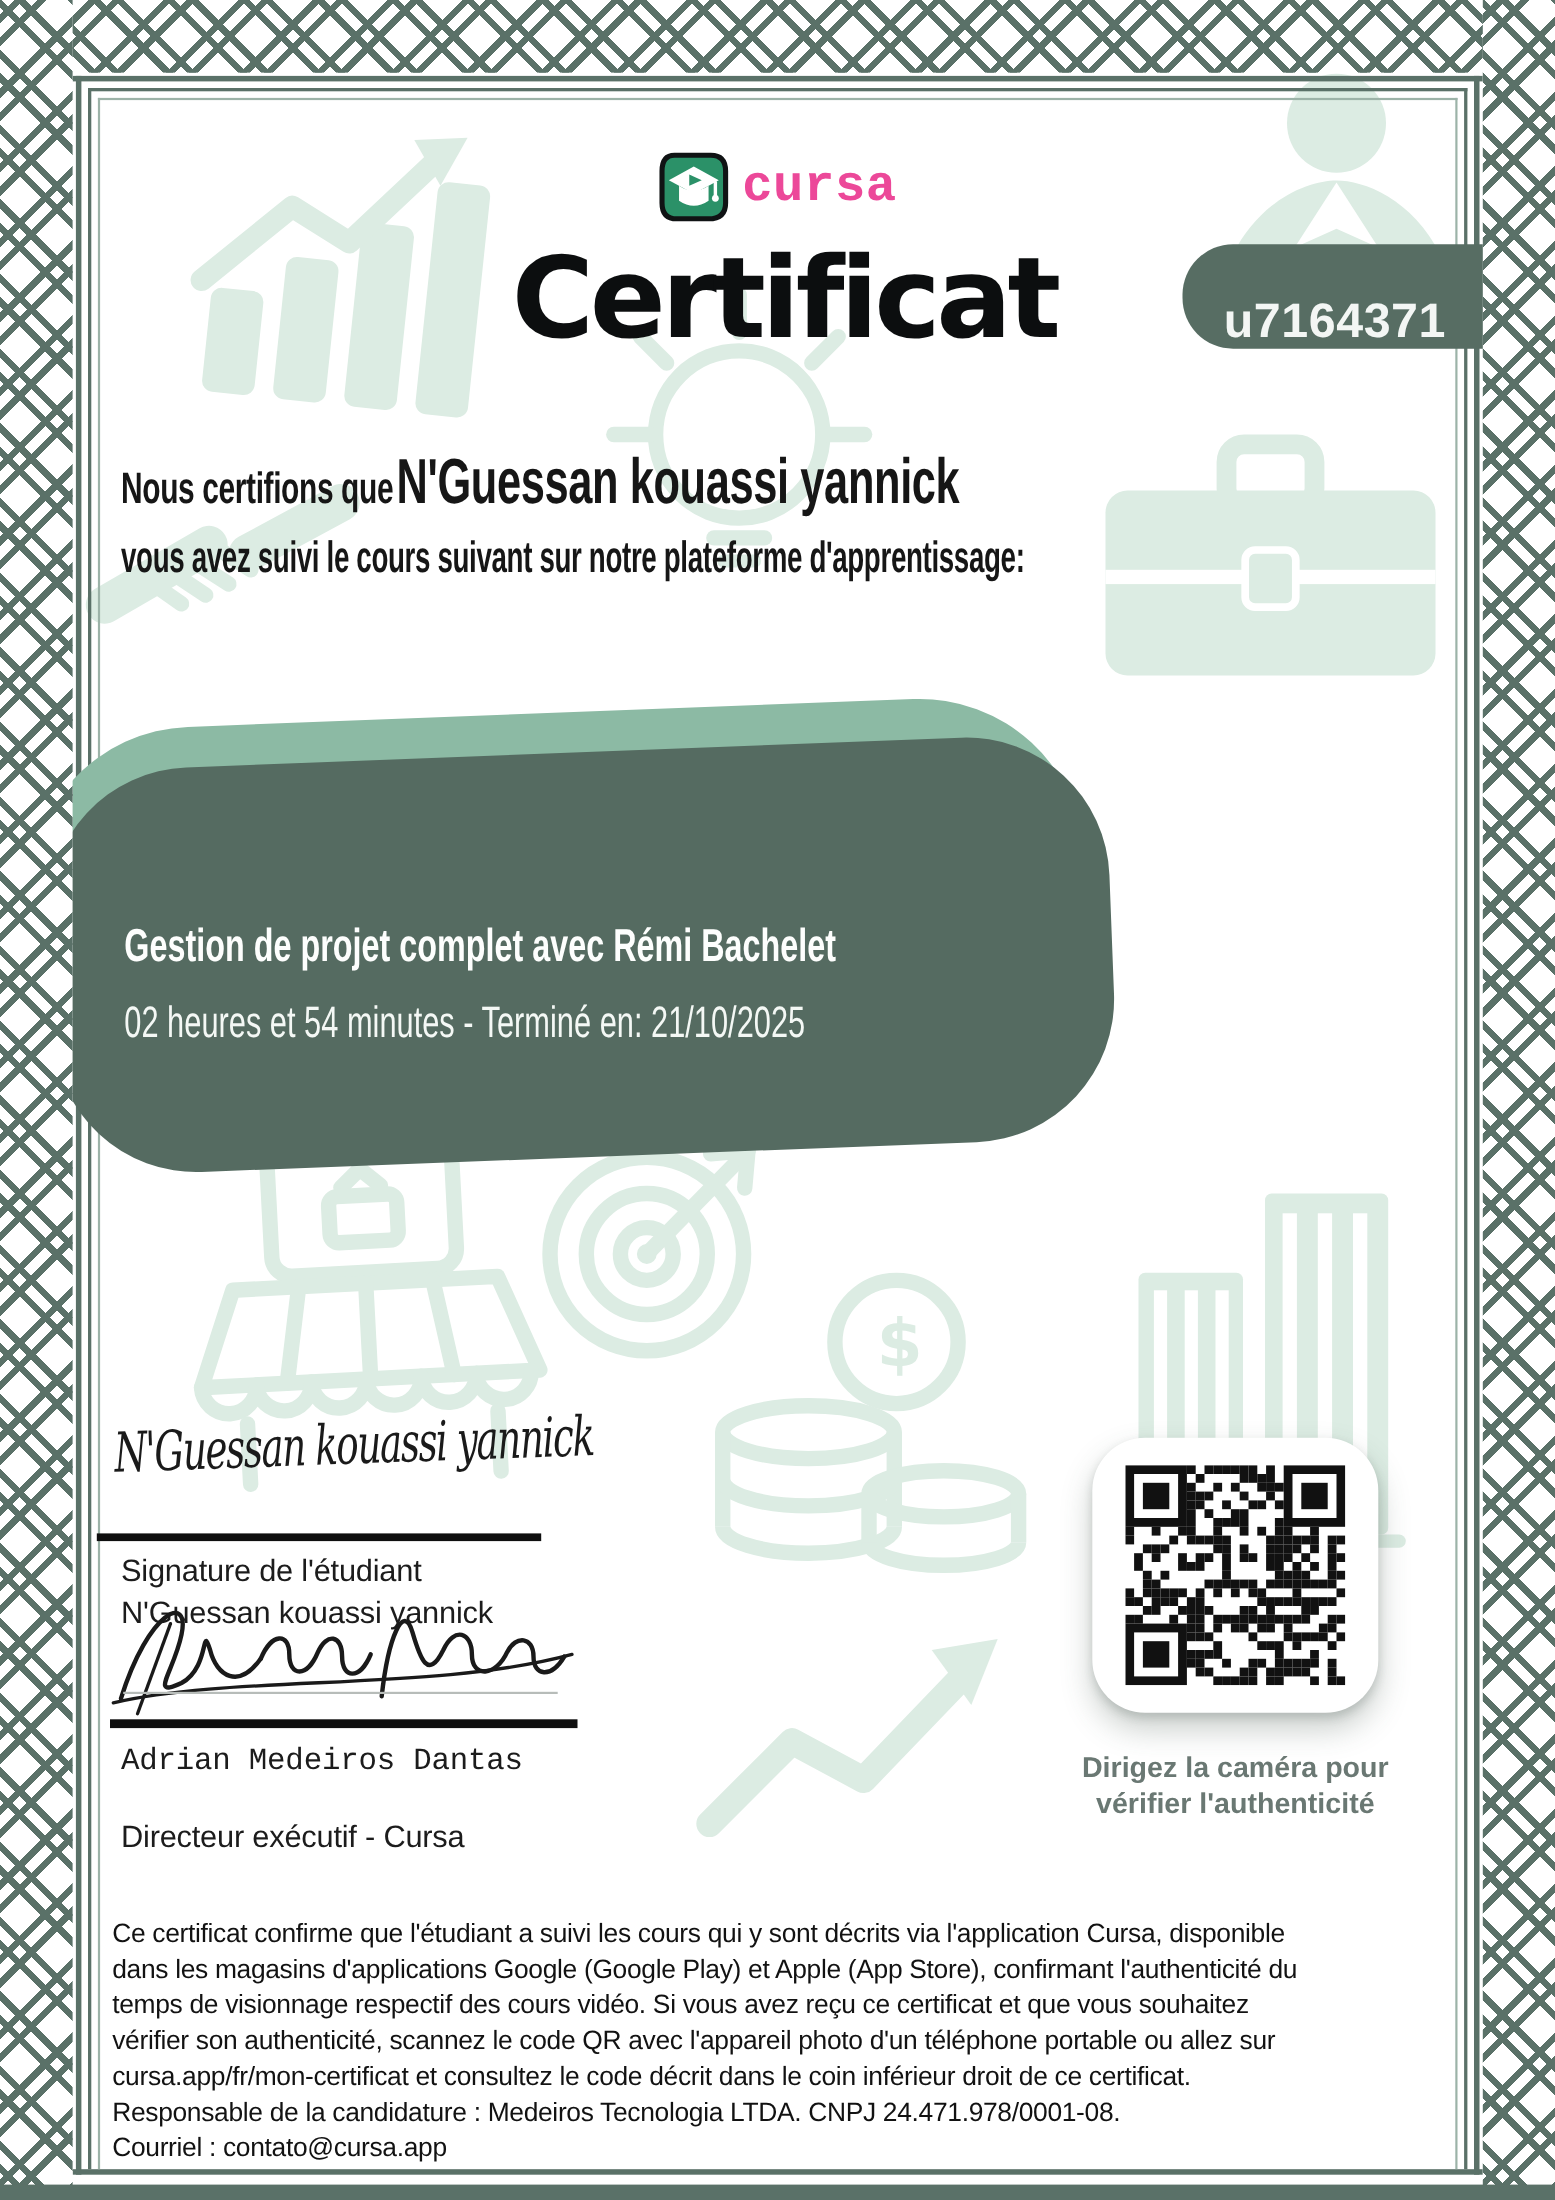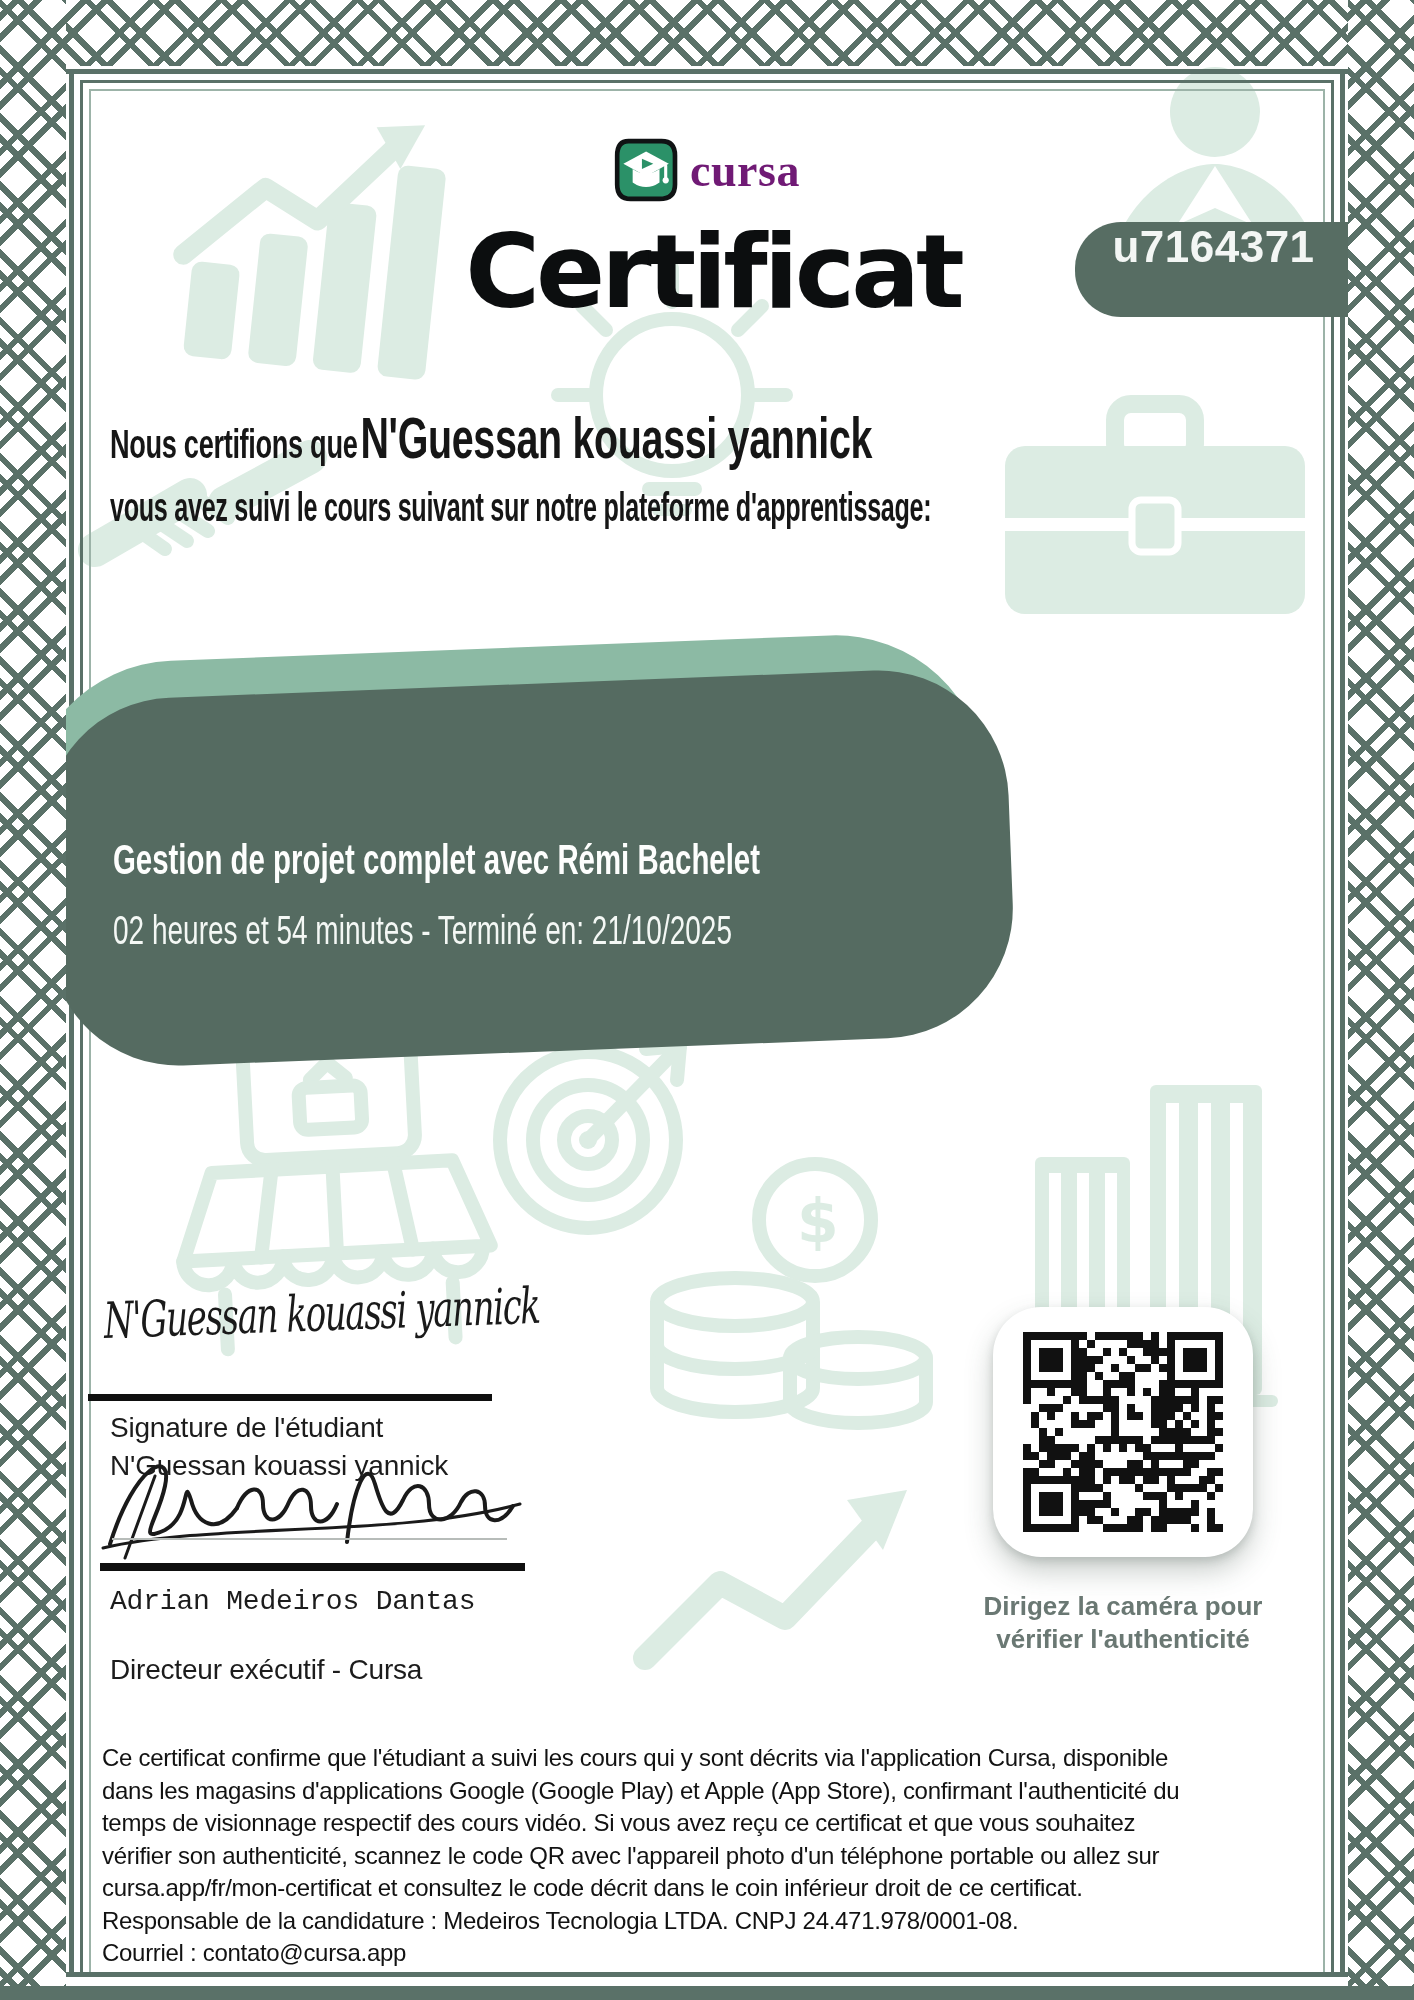--- a/index.html
+++ b/index.html
@@ -20,27 +20,27 @@
 
   .rule { position:absolute; z-index:2; background:#5a7168; }
   .rule.sage { background:#9cb3a8; }
 
   
   .watermarks { position:absolute; z-index:1; left:0; top:0; pointer-events:none; }
 
   
   .logo { position:absolute; z-index:6; top:138px; left:50%; transform:translateX(-50%);
           display:flex; align-items:center; gap:12px; }
-  .logo-text { font-family:Liberation Serif, serif; font-weight:bold; font-size:46px; color:#701a75; letter-spacing:0.5px; }
+  .logo-text { font-family:Liberation Mono, monospace; font-weight:bold; font-size:46px; color:#ec4899; letter-spacing:0.5px; }
   .cert-title { position:absolute; z-index:6; left:0; right:0; top:212px; text-align:center;
       font-family:"DejaVu Sans", sans-serif; font-weight:bold; font-size:102px;
       letter-spacing:-4px; color:#0c0e0f;padding-left:12px; }
   .badge { position:absolute; z-index:4; left:1075px; top:222px; width:277px; height:95px;
       background:#576d63; border-radius:46px 0 0 46px;
-      display:flex; align-items:flex-start; justify-content:center;
+      display:flex; align-items:flex-end; justify-content:center;
       font-weight:bold; font-size:44px; color:#f3f6f4; letter-spacing:0.5px; }
 
   
   .intro { position:absolute; z-index:6; left:110px; top:404px; color:#161616; }
   .intro-line { transform-origin:left center; white-space:nowrap; }
   .intro-line1 { transform:scaleX(0.68); }
   .intro-prefix { font-size:40px; font-weight:600; letter-spacing:-0.5px; }
   .intro-name { font-size:58px; font-weight:700; letter-spacing:-0.5px; }
   .intro-line2 { transform:scaleX(0.63); font-size:40px; font-weight:600; margin-top:14px; letter-spacing:-0.5px; }
 

